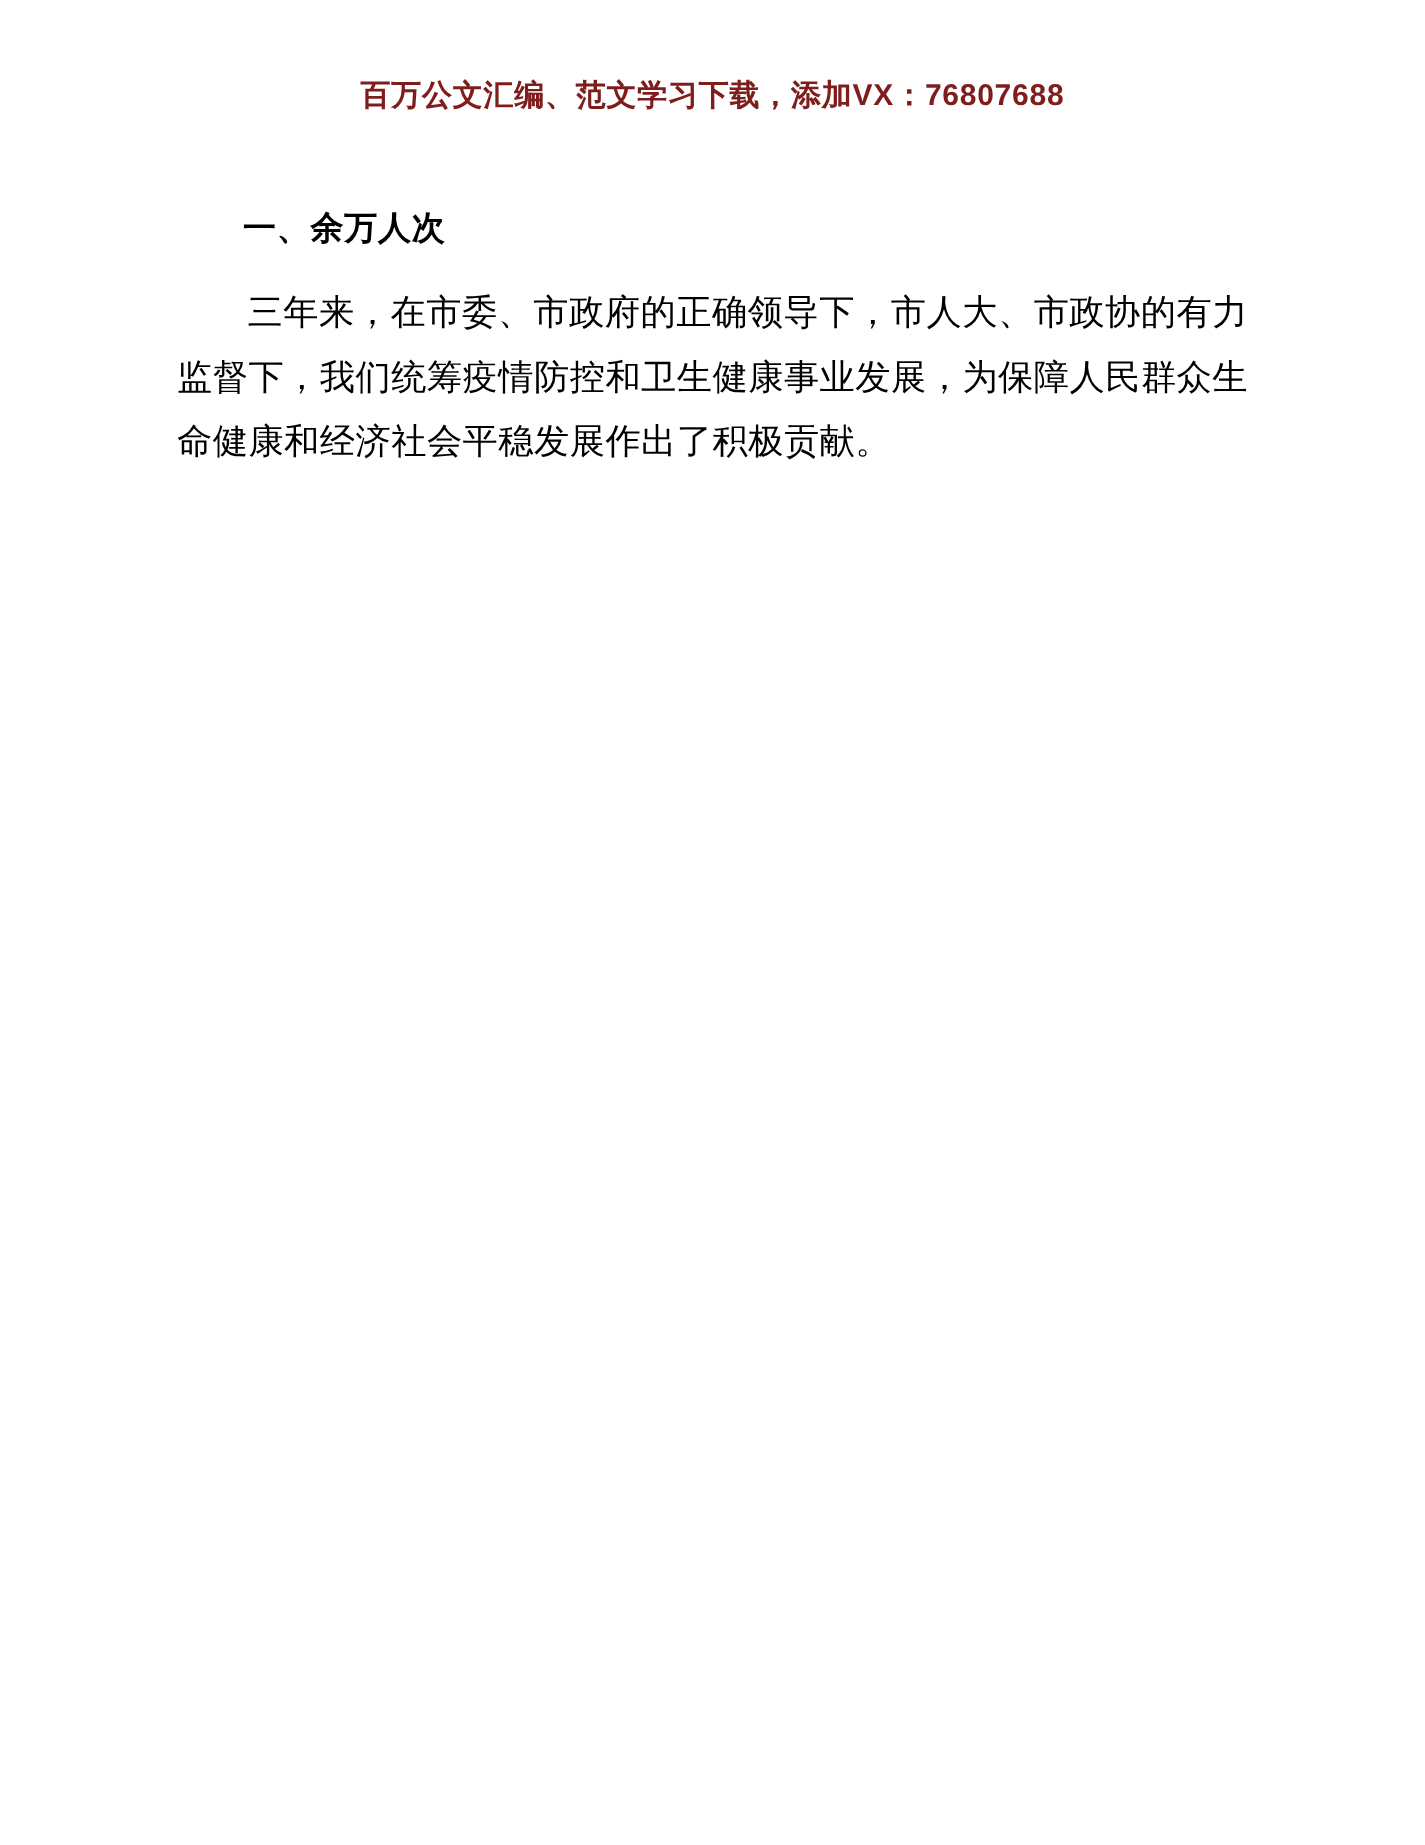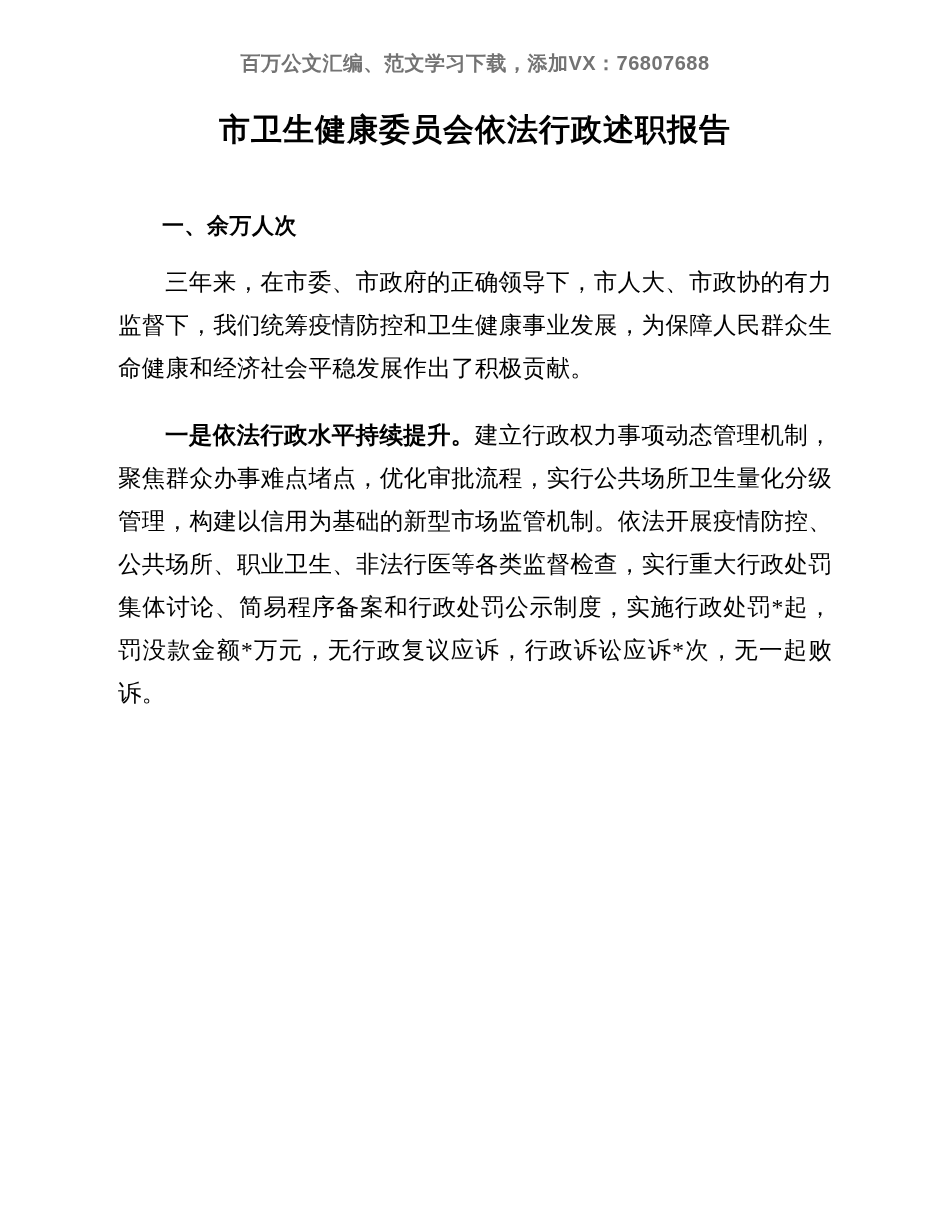--- a/index.html
+++ b/index.html
@@ -17,21 +17,21 @@
   .page {
     position: relative;
     width: 950px;
     height: 1230px;
     box-sizing: border-box;
     padding: 0 118px;
   }
   .ad-banner {
     margin-top: 50px;
     text-align: center;
-    color: #737373;
+    color: #7f1d1d;
     font-size: 20px;
     font-weight: bold;
     letter-spacing: 0.5px;
     font-family: "Liberation Sans", "DejaVu Sans", sans-serif;
   }
   .doc-title {
     margin-top: 32px;
     text-align: center;
     font-size: 31px;
     font-weight: bold;
@@ -59,27 +59,23 @@
     font-family: "Liberation Sans", "DejaVu Sans", sans-serif;
   }
 </style>
 </head>
 <body>
 
 <div class="page">
 
   <div class="ad-banner">百万公文汇编、范文学习下载，添加VX：76807688</div>
 
-  <h1 class="doc-title">市卫生健康委员会依法行政述职报告</h1>
 
   <div class="section-heading">一、余万人次</div>
 
   <p class="para">
     <span class="lead"></span><span>三年来，在市委、市政府的正确领导下，市人大、市政协的有力监督下，我们统筹疫情防控和卫生健康事业发展，为保障人民群众生命健康和经济社会平稳发展作出了积极贡献。</span>
   </p>
 
-  <p class="para">
-    <span class="lead">一是依法行政水平持续提升。</span><span>建立行政权力事项动态管理机制，聚焦群众办事难点堵点，优化审批流程，实行公共场所卫生量化分级管理，构建以信用为基础的新型市场监管机制。依法开展疫情防控、公共场所、职业卫生、非法行医等各类监督检查，实行重大行政处罚集体讨论、简易程序备案和行政处罚公示制度，实施行政处罚*起，罚没款金额*万元，无行政复议应诉，行政诉讼应诉*次，无一起败诉。</span>
-  </p>
 
 
 
 </div>
 
 </body></html>

